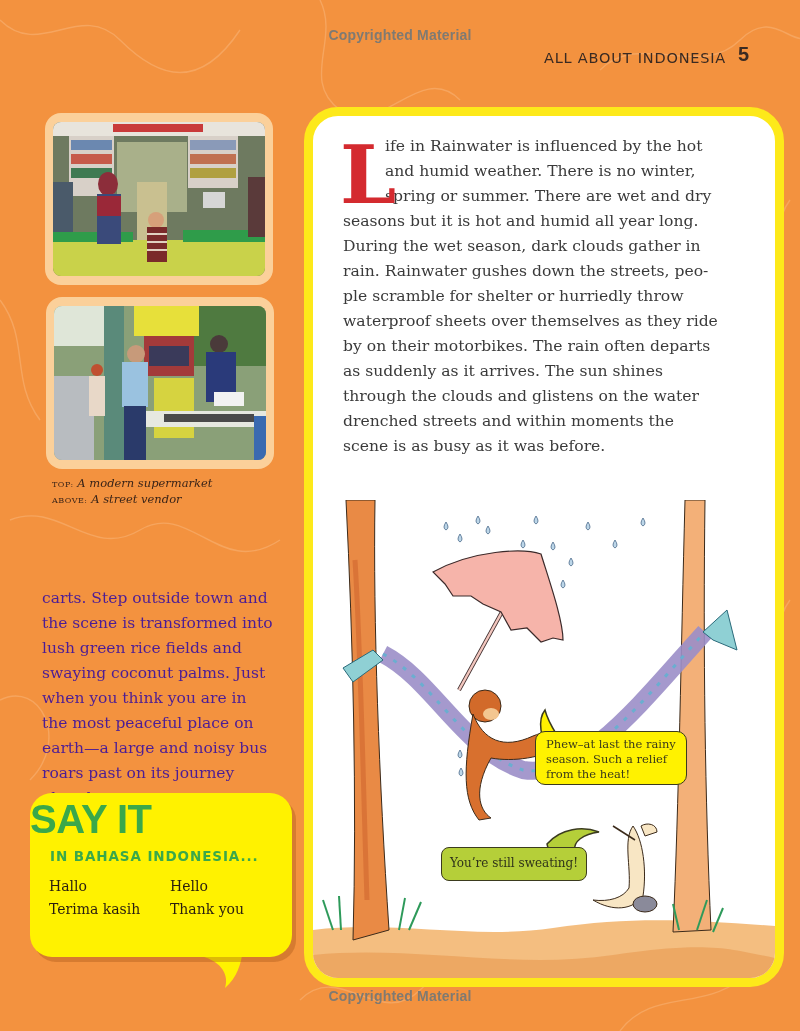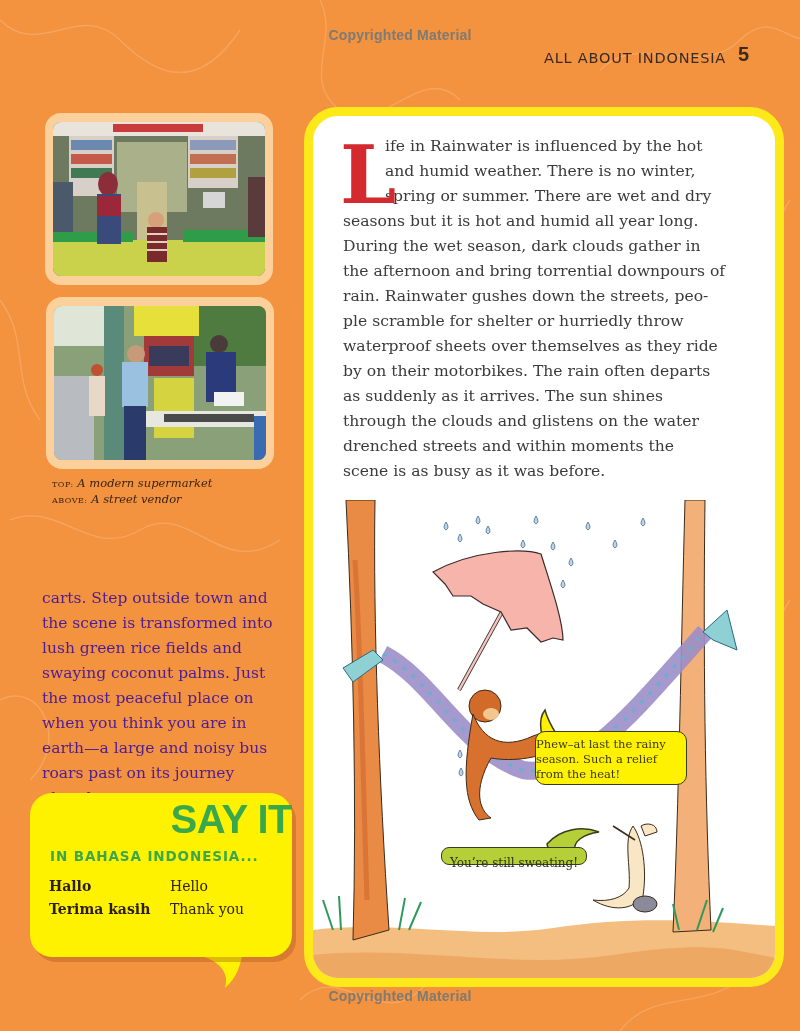--- a/index.html
+++ b/index.html
@@ -23,42 +23,42 @@
     font-size:11.5px; color:#3a2418; line-height:15px; }
   .caption .lbl { font-style:normal; font-size:8px; letter-spacing:0.5px; text-transform:uppercase; }
 
   .side-text { position:absolute; left:42px; top:546px; width:250px; font-family:"DejaVu Serif", serif;
     font-size:15.5px; line-height:25px; color:#4c1d95;margin-top:40px; }
   .side-text div { white-space:nowrap; }
 
   .sayit { position:absolute; left:30px; top:793px; width:262px; height:164px; background:#fff200;
     border-radius:22px; box-shadow:4px 5px 0 rgba(160,80,20,0.35); }
   .sayit-tail { position:absolute; left:195px; top:950px; width:60px; height:40px; }
-  .sayit h2 { margin:0; position:absolute; left:0; width:100%; top:4px; text-align:right;
+  .sayit h2 { margin:0; position:absolute; left:0; width:100%; top:4px; text-align:left;
     font-family:"Liberation Sans", sans-serif; font-weight:bold; font-size:40px; color:#3aa84a; letter-spacing:-0.5px; }
   .sayit .sub { position:absolute; left:20px; top:55px; font-family:"DejaVu Sans", sans-serif; font-weight:bold;
     font-size:13.5px; color:#3aa84a; letter-spacing:0.9px; }
   .sayit table { position:absolute; left:19px; top:82px; border-collapse:collapse; font-family:"DejaVu Serif", serif;
     font-size:14px; color:#2a1e10; }
   .sayit td { padding:0; height:22.5px; vertical-align:middle; }
-  .sayit td.term { font-weight:bold; width:121px; }
+  .sayit td.term { font-weight:normal; width:121px; }
 
   .panel { position:absolute; left:304px; top:107px; width:480px; height:880px; background:#fff;
     border:9px solid #fde91a; border-radius:34px; box-sizing:border-box; overflow:hidden; }
   .body-text { position:absolute; left:30px; top:18px; width:420px; font-family:"DejaVu Serif", serif;
     font-size:15.6px; line-height:25px; color:#3a3a3a; }
   .body-text div { white-space:nowrap; }
   .dropcap { position:absolute; left:-3px; top:6px; font-family:"DejaVu Serif", serif; font-weight:bold; font-size:80px; line-height:70px; color:#d42a2f; }
   .indent { padding-left:42px; }
 
   .illus { position:absolute; left:0; top:384px; width:462px; height:480px; }
   .bubble1 { position:absolute; left:222px; top:615px; width:152px; height:54px; background:#fff200;
-    border:1.5px solid #3b3b1e; border-radius:10px; box-sizing:border-box; padding:5px 0;
+    border:1.5px solid #3b3b1e; border-radius:10px; box-sizing:border-box; padding:5px 10px;
     font-family:"DejaVu Serif", serif; font-size:11.5px; line-height:15px; color:#3a3a1a; }
-  .bubble2 { position:absolute; left:128px; top:731px; width:146px; height:18px; background:#b5cf39;
+  .bubble2 { position:absolute; left:128px; top:731px; width:146px; height:34px; background:#b5cf39;
     border:1.5px solid #3b3b1e; border-radius:8px; box-sizing:border-box; text-align:center;
     font-family:"DejaVu Serif", serif; font-size:12px; line-height:31px; color:#30341a; }
 </style>
 </head>
 <body>
 
 <svg class="bgpat" width="800" height="1031" viewBox="0 0 800 1031">
   <g fill="none" stroke="#f8b274" stroke-width="1.4" opacity="0.6">
     <path d="M0 20 C40 60 80 0 120 40 S200 90 240 30"></path>
     <path d="M320 0 C340 40 300 80 340 110 S420 60 460 100"></path>
@@ -150,22 +150,22 @@
     <span class="lbl">above:</span>
     <span>A street vendor</span>
   </div>
 </div>
 
 <div class="side-text">
   <div>carts. Step outside town and</div>
   <div>the scene is transformed into</div>
   <div>lush green rice fields and</div>
   <div>swaying coconut palms. Just</div>
+  <div>when you think you are in</div>
   <div>the most peaceful place on</div>
-  <div>when you think you are in</div>
   <div>earth—a large and noisy bus</div>
   <div>roars past on its journey</div>
   <div>elsewhere.</div>
 </div>
 
 <svg class="sayit-tail" width="60" height="40" viewBox="0 0 60 40">
   <path d="M12 0 L48 0 C46 14 42 28 30 38 C34 26 28 12 6 6 Z" fill="#fff200"></path>
 </svg>
 <div class="sayit">
   <h2>SAY IT</h2>
@@ -185,21 +185,20 @@
 </div>
 
 <div class="panel">
   <div class="body-text">
     <span class="dropcap">L</span>
     <div class="indent">ife in Rainwater is influenced by the hot</div>
     <div class="indent">and humid weather. There is no winter,</div>
     <div class="indent">spring or summer. There are wet and dry</div>
     <div>seasons but it is hot and humid all year long.</div>
     <div>During the wet season, dark clouds gather in</div>
-    <div>the afternoon and bring torrential downpours of</div>
     <div>rain. Rainwater gushes down the streets, peo-</div>
     <div>ple scramble for shelter or hurriedly throw</div>
     <div>waterproof sheets over themselves as they ride</div>
     <div>by on their motorbikes. The rain often departs</div>
     <div>as suddenly as it arrives. The sun shines</div>
     <div>through the clouds and glistens on the water</div>
     <div>drenched streets and within moments the</div>
     <div>scene is as busy as it was before.</div>
   </div>
 

